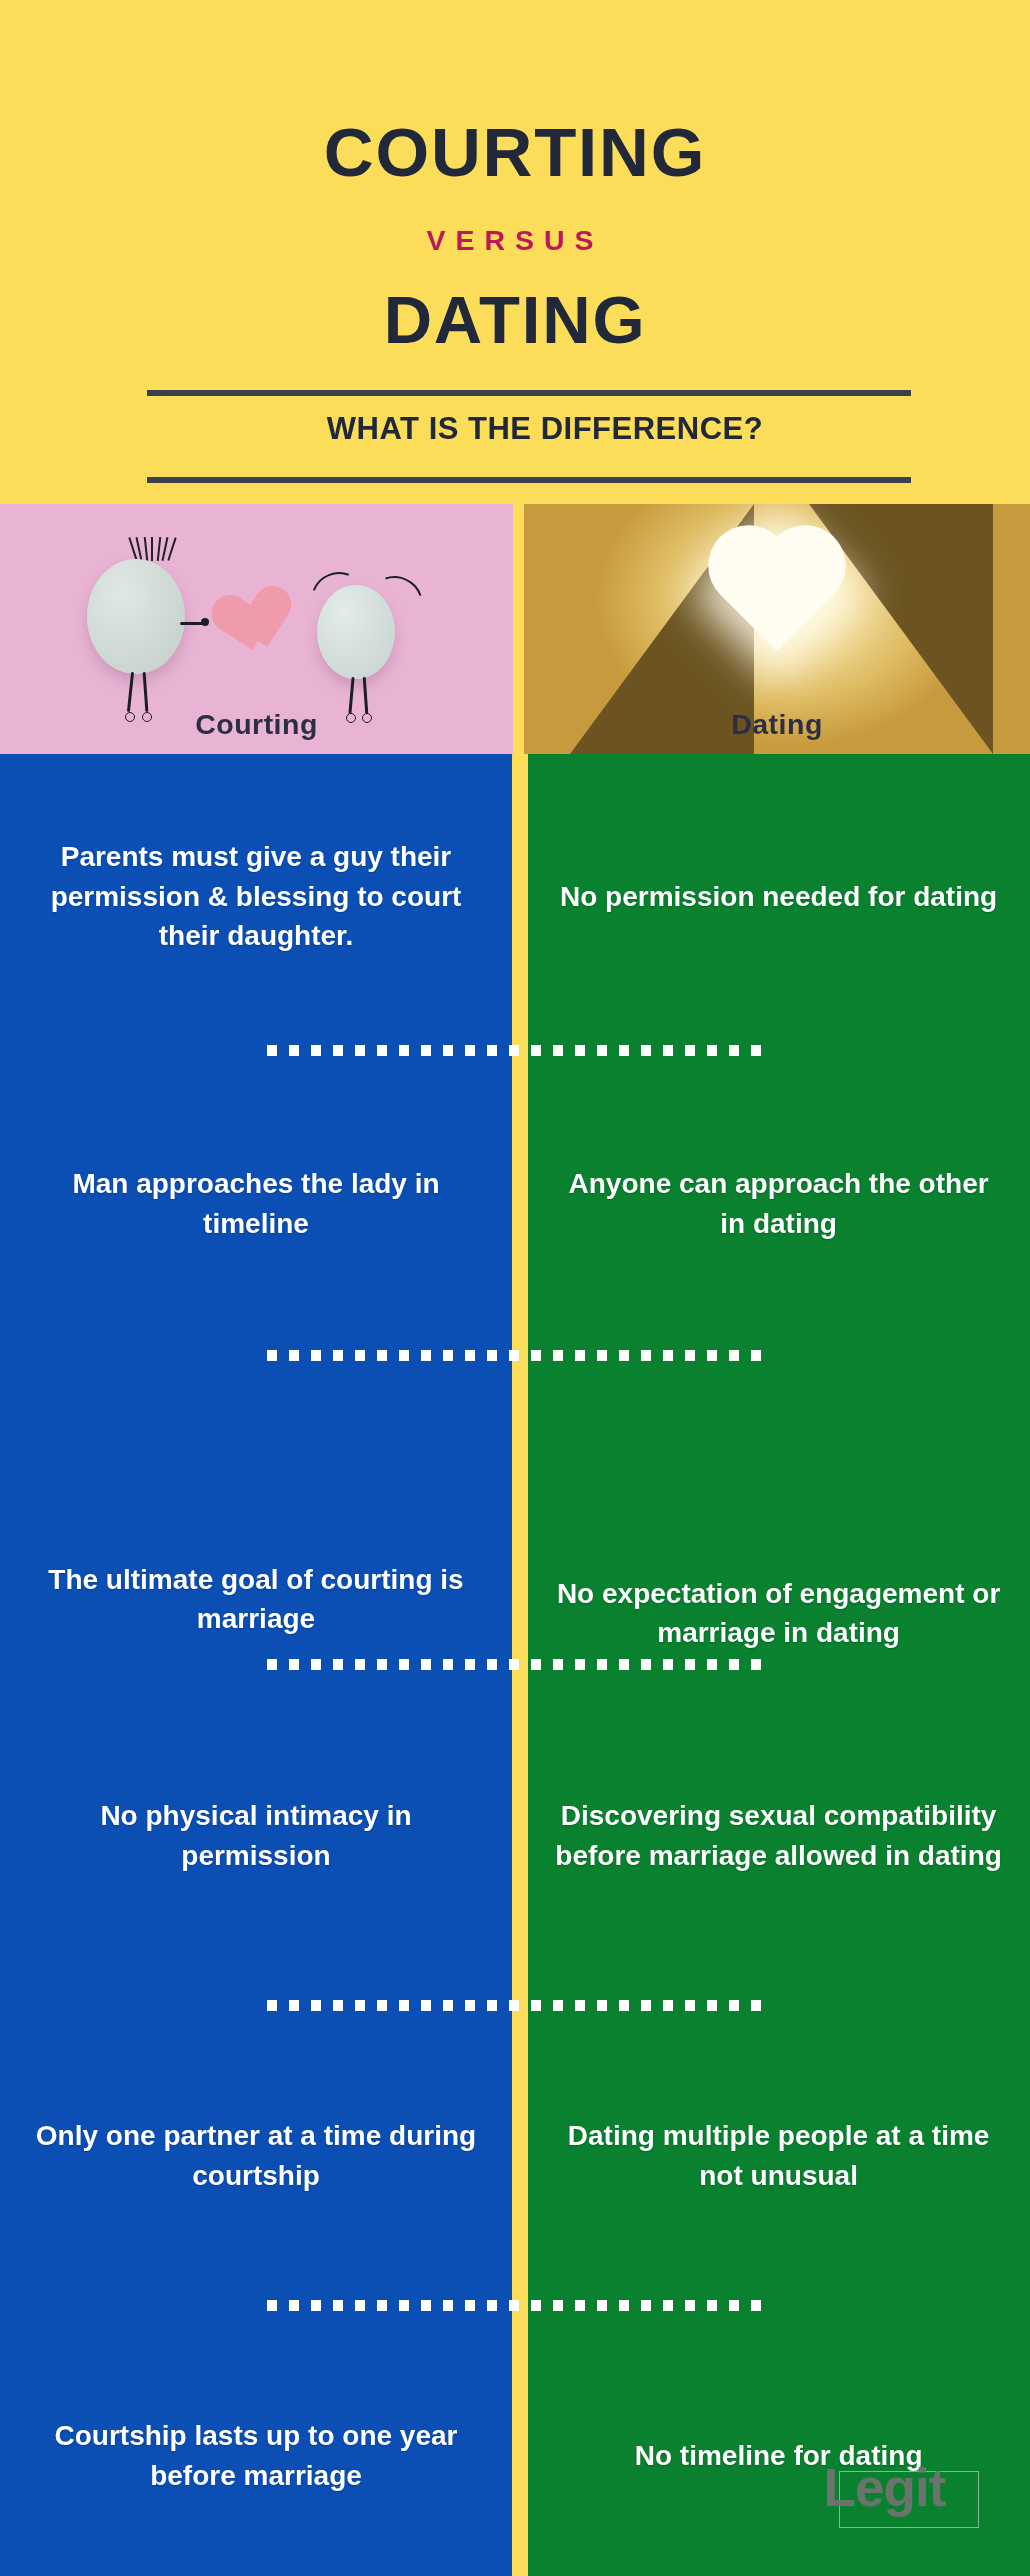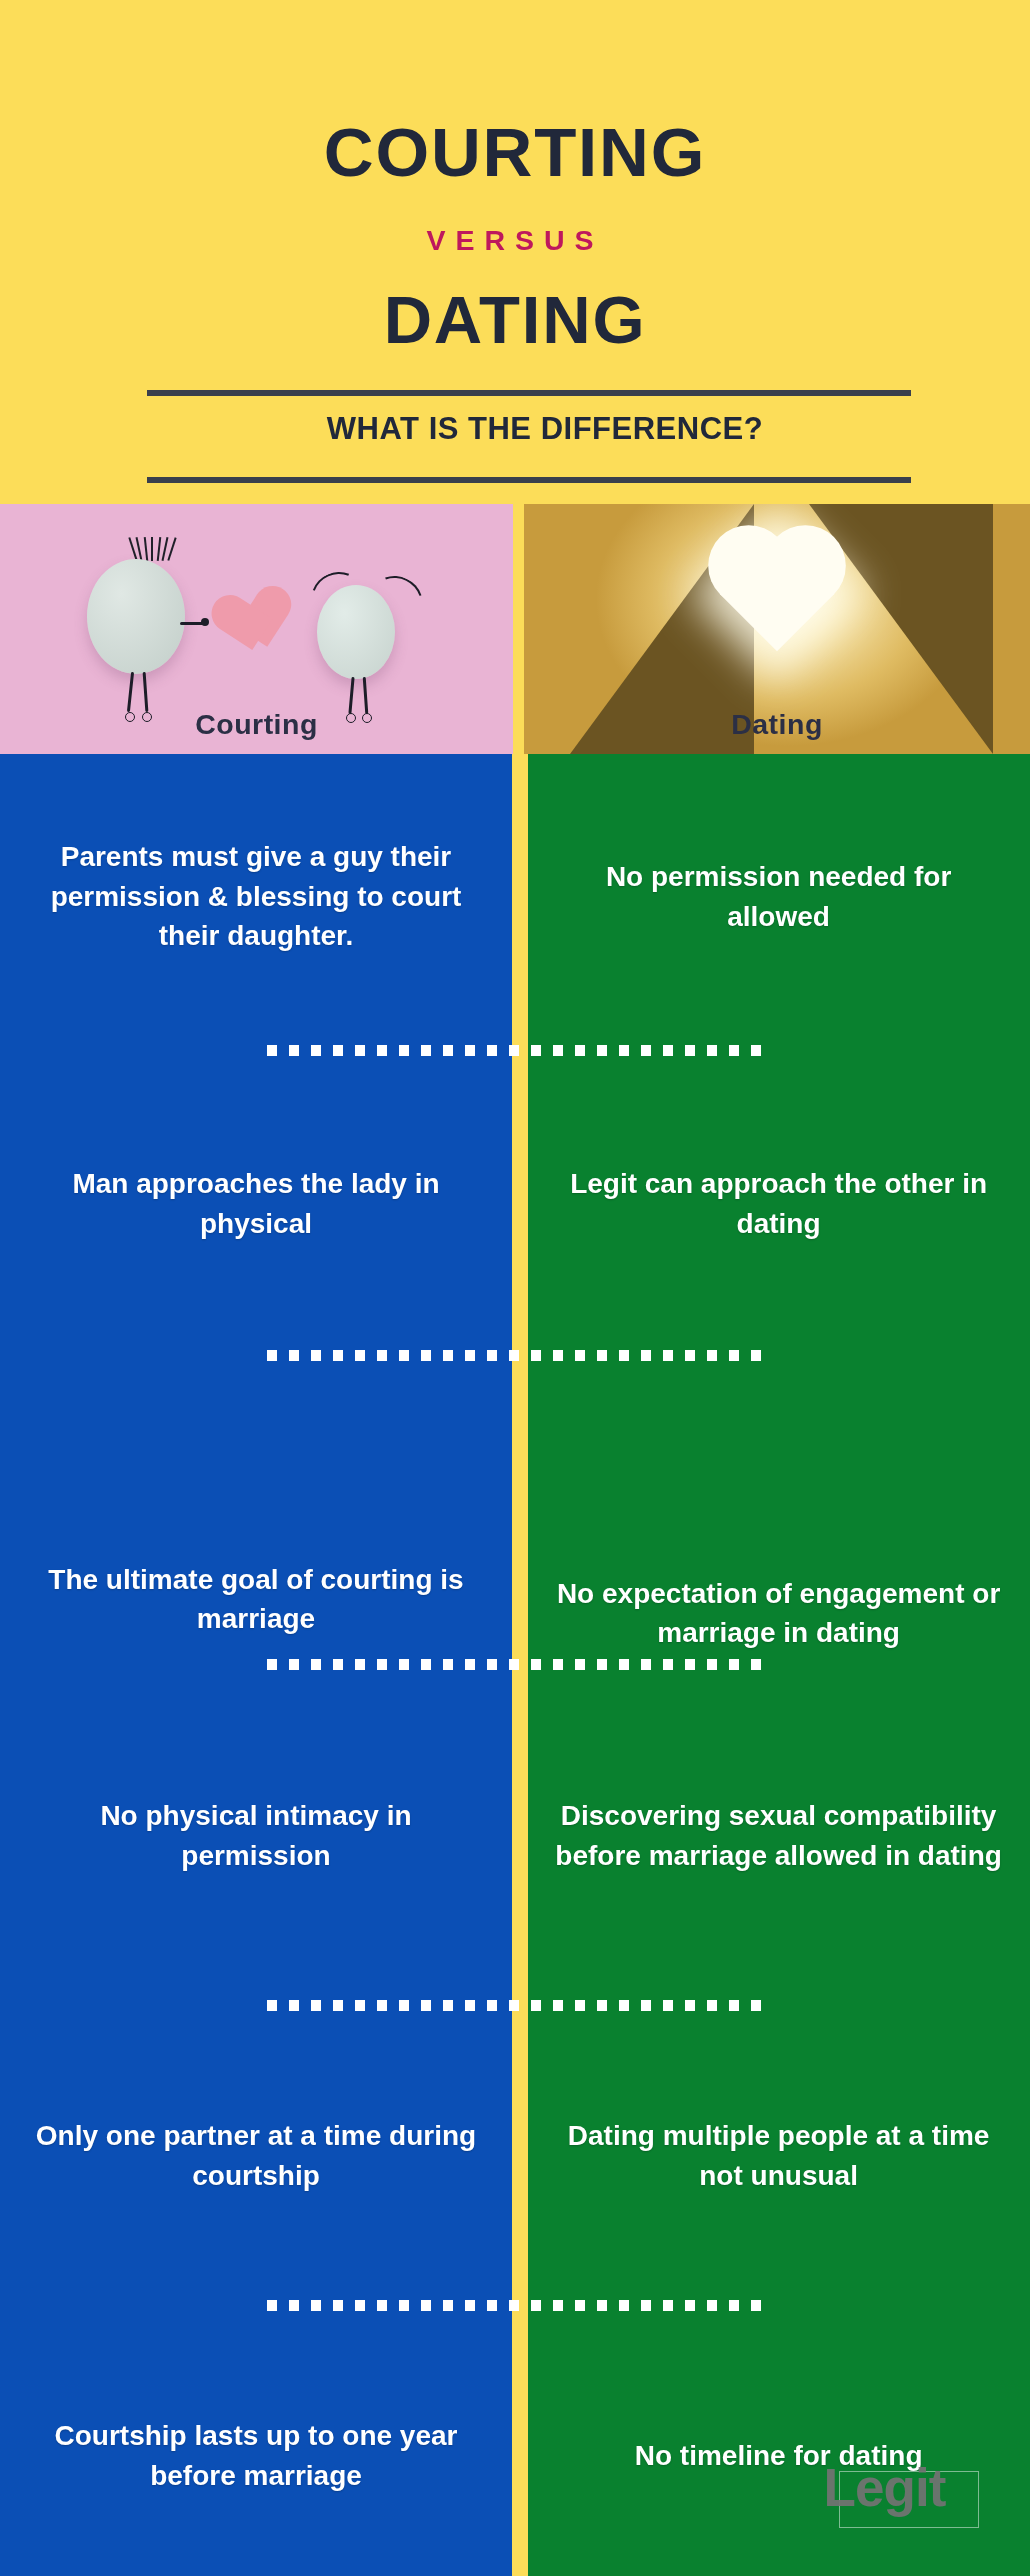--- a/index.html
+++ b/index.html
@@ -208,29 +208,29 @@
 
   <div class="body-wrap">
     <div class="col-left"></div>
     <div class="col-divider"></div>
     <div class="col-right"></div>
 
     <div class="rows" id="rows-container">
         <div class="row" style="height: 285px;">
           <div class="cell cell-left">Parents must give a guy their permission &amp; blessing to court their daughter.</div>
           <div class="cell-gap"></div>
-          <div class="cell cell-right">No permission needed for allowed</div>
+          <div class="cell cell-right">No permission needed for dating</div>
         </div>
         <div class="dashline">
           <div class="dashes"></div>
         </div>
         <div class="row" style="height: 281px;">
-          <div class="cell cell-left">Man approaches the lady in physical</div>
-          <div class="cell-gap"></div>
-          <div class="cell cell-right">Legit can approach the other in dating</div>
+          <div class="cell cell-left">Man approaches the lady in timeline</div>
+          <div class="cell-gap"></div>
+          <div class="cell cell-right">Anyone can approach the other in dating</div>
         </div>
         <div class="dashline">
           <div class="dashes"></div>
         </div>
         <div class="row" style="height: 285px; align-items: flex-end;">
           <div class="cell cell-left">The ultimate goal of courting is marriage</div>
           <div class="cell-gap"></div>
           <div class="cell cell-right">No expectation of engagement or marriage in dating</div>
         </div>
         <div class="dashline">

